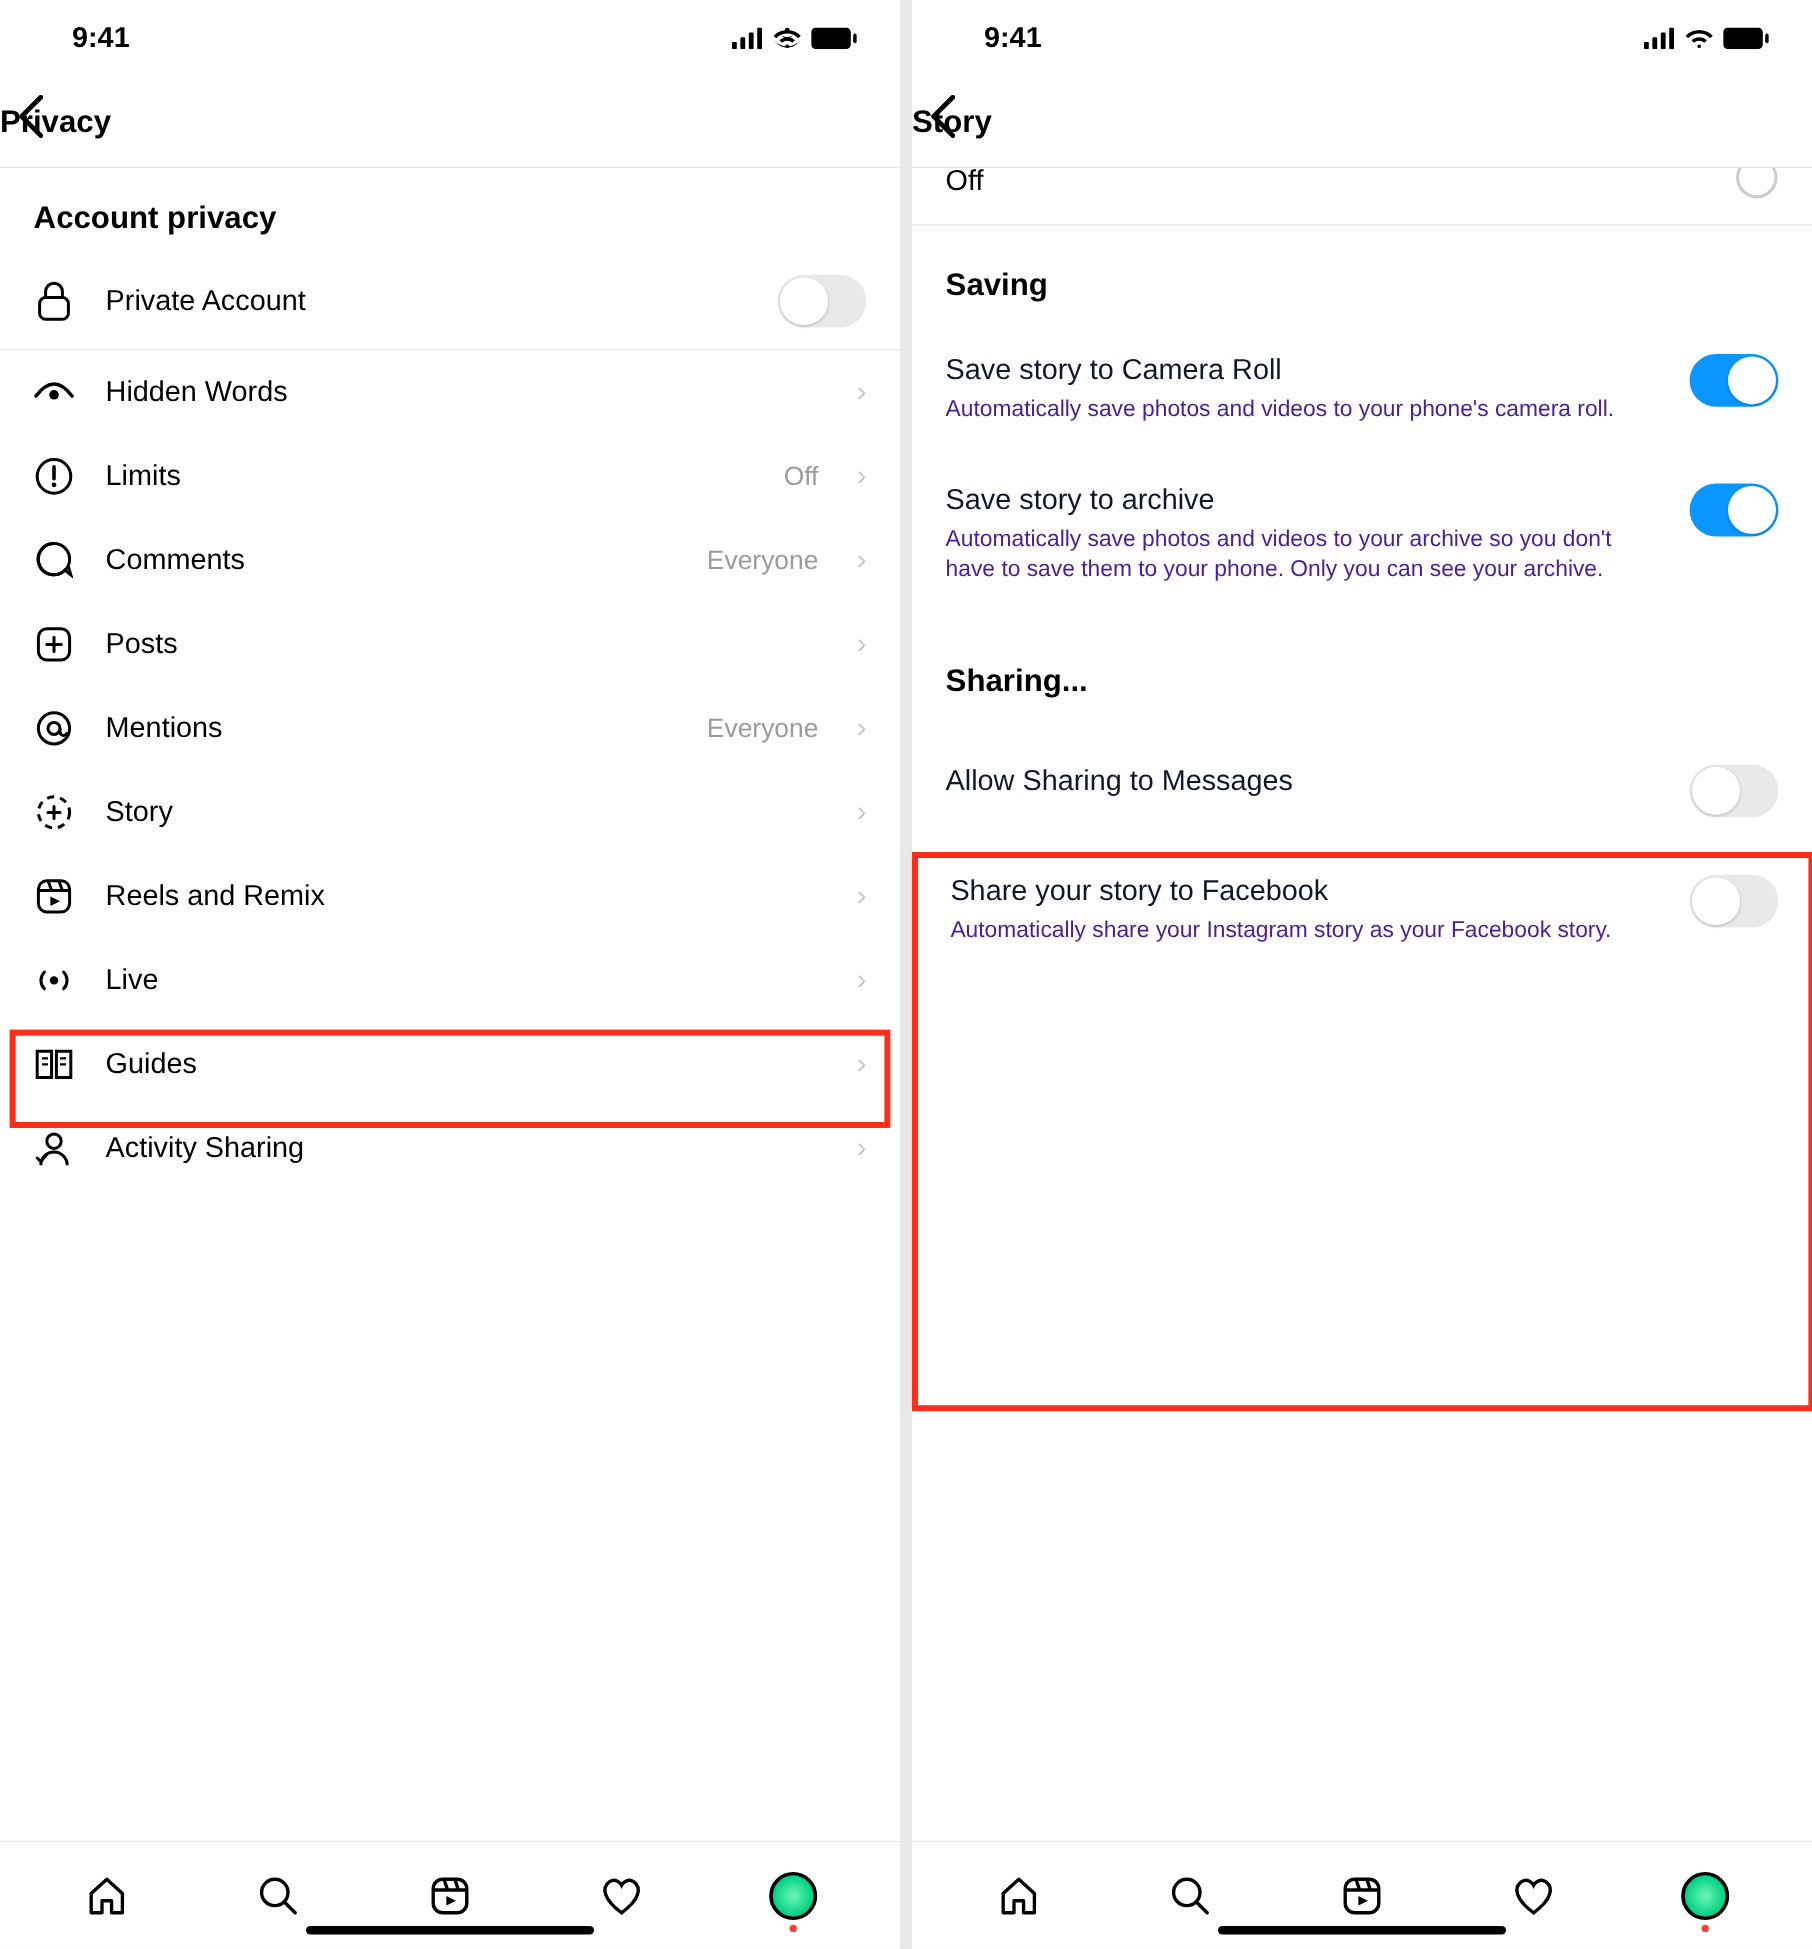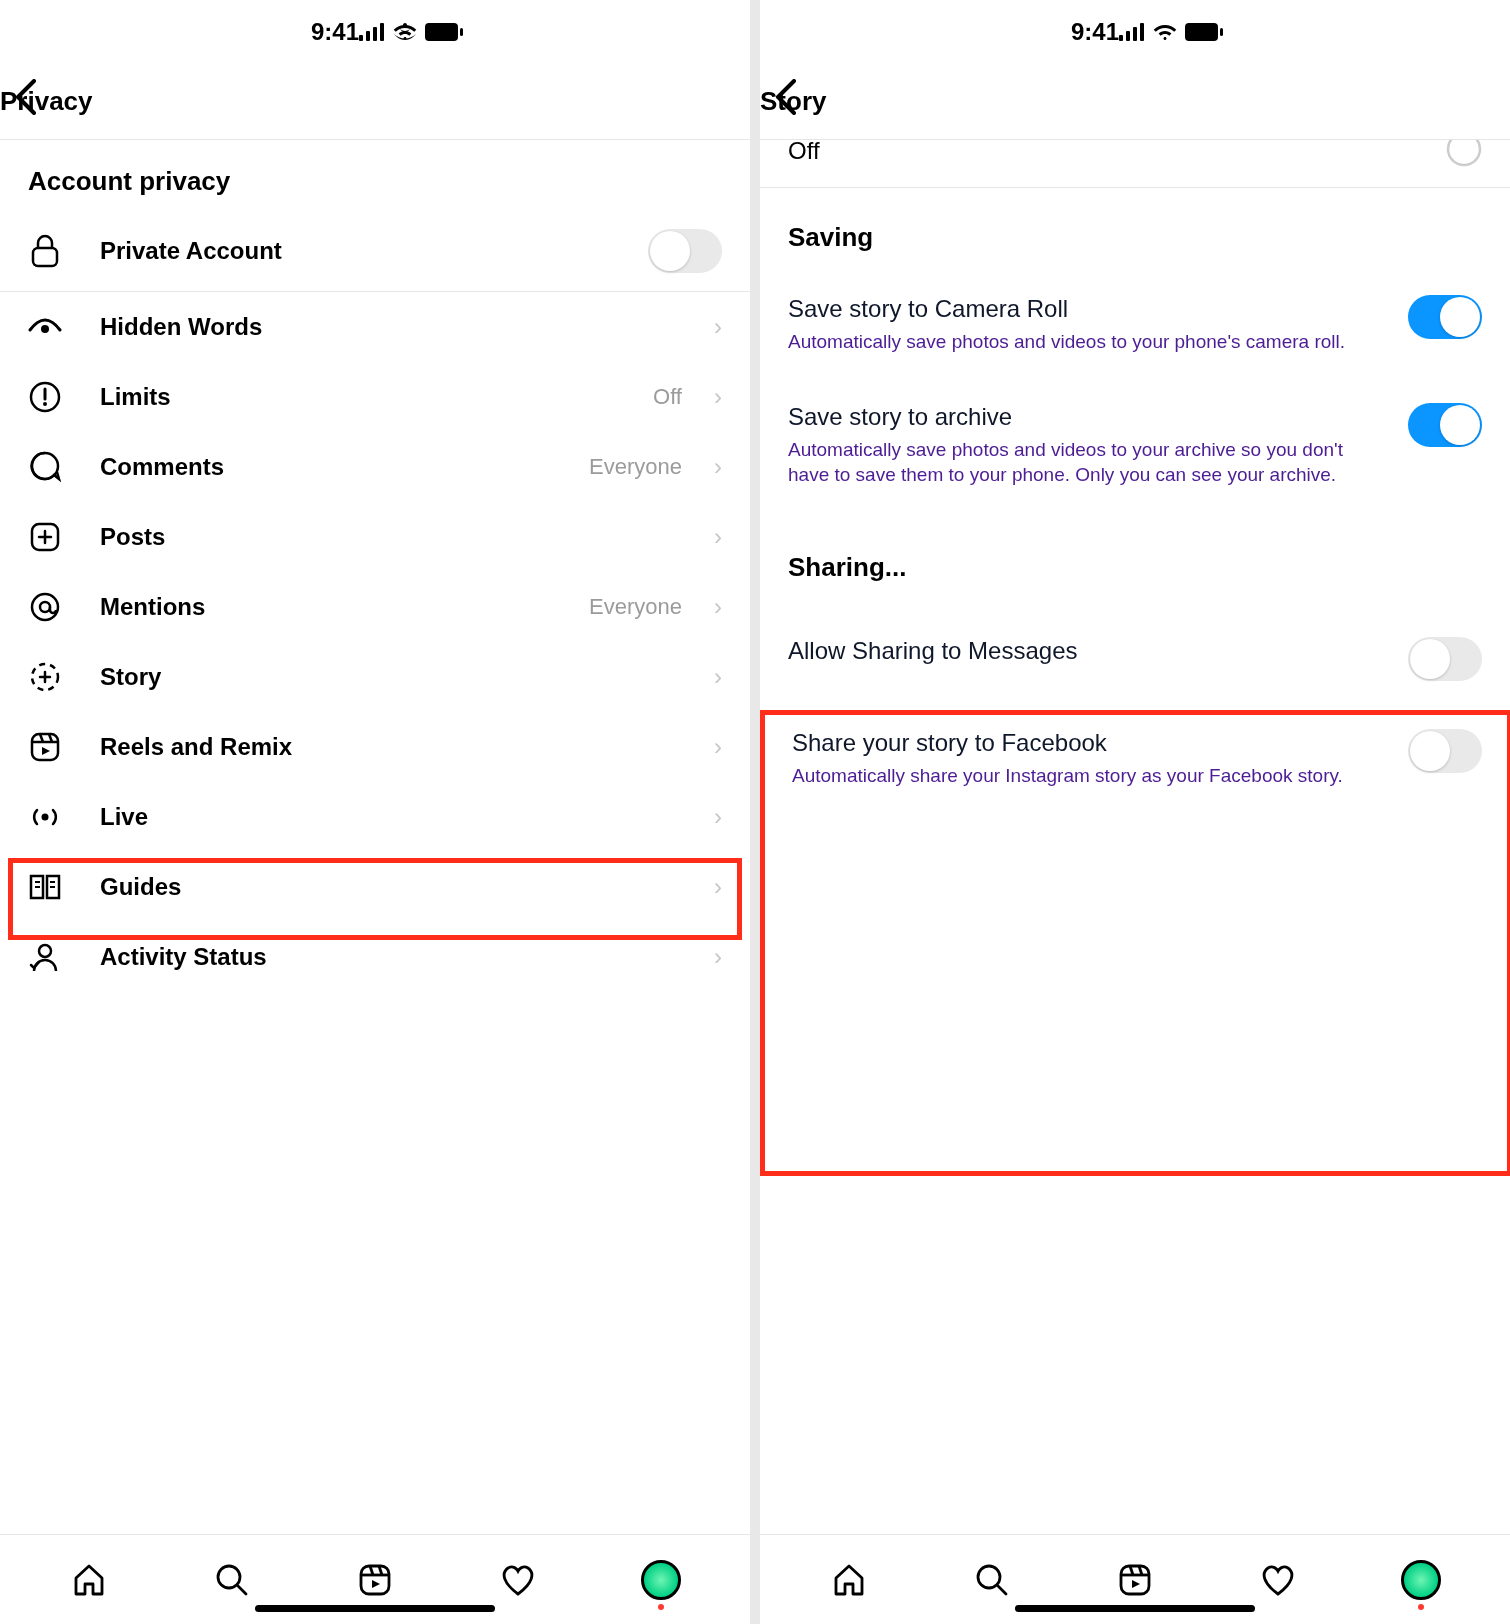--- a/index.html
+++ b/index.html
@@ -16,21 +16,21 @@
     background: #fff;
     position: relative;
     display: flex;
     flex-direction: column;
     overflow: hidden;
   }
   .status-bar {
     height: 64px;
     display: flex;
     align-items: center;
-    justify-content: center;
+    justify-content: space-between;
     padding: 0 36px 0 60px;
     font-size: 24px;
     font-weight: 600;
   }
   .status-right { display: flex; align-items: center; gap: 8px; }
   .header {
     height: 76px;
     display: flex;
     align-items: center;
     position: relative;
@@ -67,23 +67,22 @@
     min-height: 68px;
   }
   .row-icon {
     width: 34px; height: 34px;
     display: flex; align-items: center; justify-content: center;
     flex-shrink: 0;
   }
   .row-label {
     flex: 1;
     font-size: 24px;
-    font-weight: 700;
+    font-weight: 400;
     color: #000;
-    margin-left: 12px;
   }
   .row-value {
     font-size: 22px;
     color: #9b9b9b;
     margin-right: 6px;
   }
   .chevron {
     color: #c7c7c7;
     font-size: 24px;
   }
@@ -344,21 +343,21 @@
     </div>
 
     <div class="row">
       <span class="row-icon">
         <svg width="32" height="32" viewBox="0 0 32 32">
             <circle cx="16" cy="10" r="6" stroke="#000" stroke-width="2.5" fill="none"></circle>
             <path d="M5 30 a11 11 0 0 1 22 0" stroke="#000" stroke-width="2.5" fill="none"></path>
             <path d="M2 24 l3 3 5-6" stroke="#000" stroke-width="2.5" fill="none" stroke-linecap="round"></path>
           </svg>
       </span>
-      <span class="row-label">Activity Status</span>
+      <span class="row-label">Activity Sharing</span>
       <span class="chevron">›</span>
     </div>
 
     <div class="highlight-box" style="left:8px; top:718px; width:734px; height:82px;"></div>
   </div>
 
   <div class="bottom-nav">
     <span class="nav-item">
       <svg width="36" height="36" viewBox="0 0 36 36">
           <path d="M5 16 L18 4 L31 16 V32 H22 V22 H14 V32 H5 Z" stroke="#000" stroke-width="2.8" fill="none" stroke-linejoin="round"></path>

